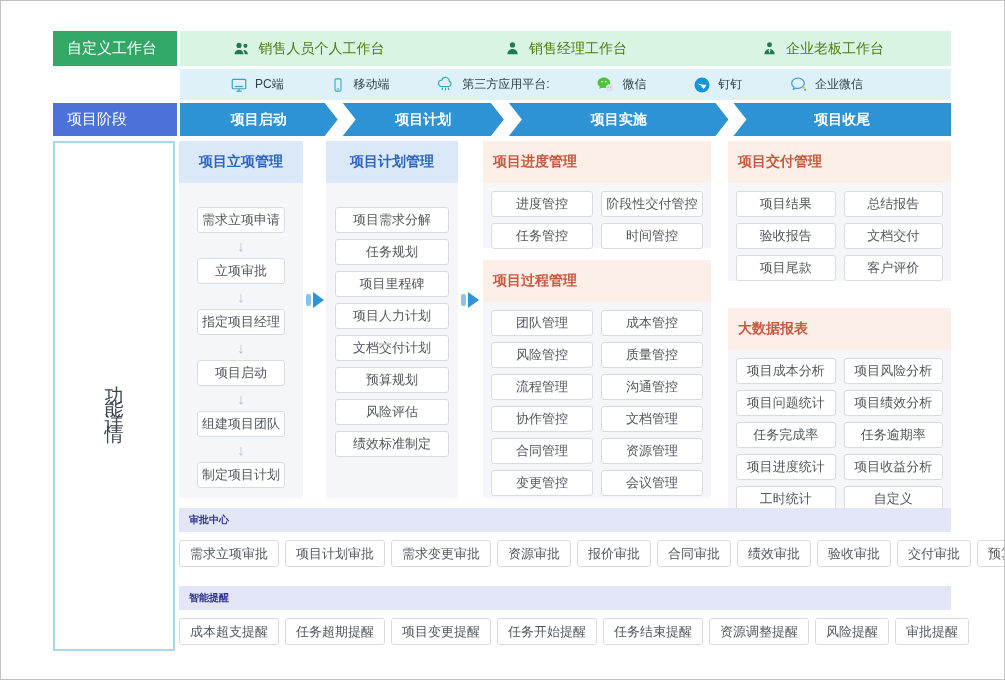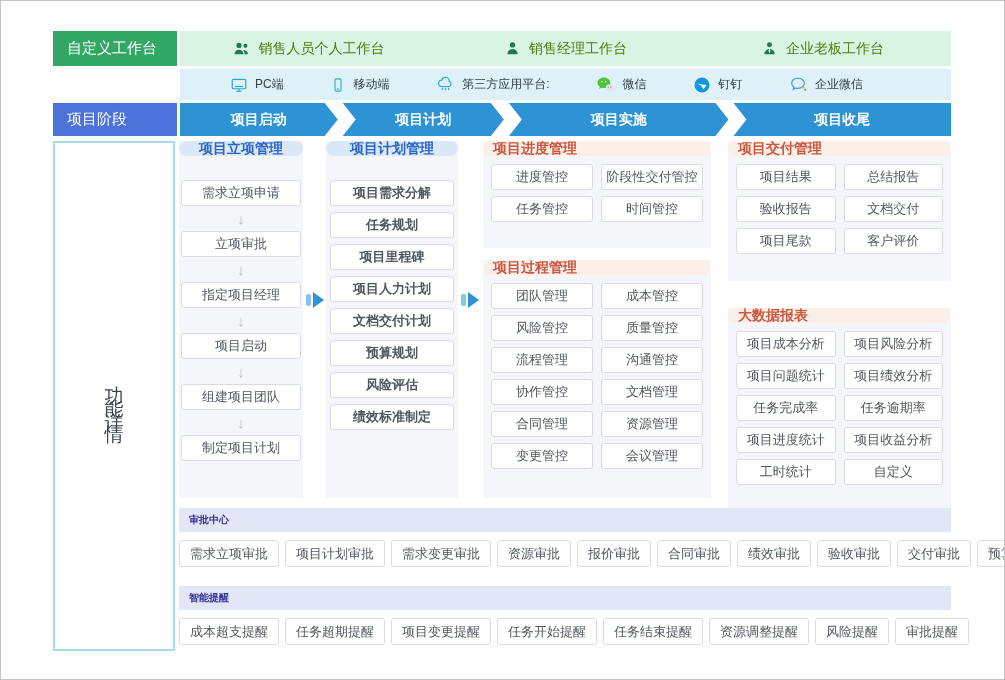--- a/index.html
+++ b/index.html
@@ -37,38 +37,38 @@
     position:absolute; left:52px; top:140px; width:122px; height:510px; box-sizing:border-box;
     border:2px solid #a7d9e6; background:#fff; display:flex; align-items:center; justify-content:center;
   }
   .sidebar span {
     writing-mode:vertical-lr; text-orientation:upright; letter-spacing:13px;
     font-size:19px; color:#3c4650;
   }
 
   
   .panel { position:absolute; background:#f4f6f9; box-sizing:border-box; }
-  .panel-head { height:15px; display:flex; align-items:center; font-size:14px; font-weight:bold;border-radius:11px; }
+  .panel-head { height:42px; display:flex; align-items:center; font-size:14px; font-weight:bold; }
   .head-blue { background:#dbe8f8; color:#2b66c4; justify-content:center; }
   .head-red  { background:#fcefe7; color:#cb5740; padding-left:10px; }
   .head-purple { background:#e3e6f6; color:#2f3396; padding-left:10px;
                  height:24px; display:flex; align-items:center; font-size:10px; font-weight:bold; }
 
   .btn {
     background:#fff; border:1px solid #d8dce2; border-radius:3px; color:#50575e;
     font-size:13px; height:26px; box-sizing:border-box; cursor:pointer;
     display:flex; align-items:center; justify-content:center; white-space:nowrap;
   }
   .flow { display:flex; flex-direction:column; align-items:center; padding-top:24px; }
-  .flow .btn { width:120px; }
+  .flow .btn { width:88px; }
   .down-arrow { height:25px; line-height:25px; color:#b8bfc9; font-size:15px; text-align:center; }
   .down-arrow::after { content:"↓"; }
 
   .vlist { display:flex; flex-direction:column; align-items:center; padding-top:24px; gap:6px; }
-  .vlist .btn { width:124px;font-weight:bold; }
+  .vlist .btn { width:114px; }
 
   .grid2 { display:grid; grid-template-columns:1fr 1fr; gap:6px 8px; padding:8px 8px 0 8px; }
 
   #col-initiation { left:178px; top:140px; width:124px; height:357px; }
   #col-planning   { left:325px; top:140px; width:132px; height:357px; }
   #sec-progress   { left:482px; top:140px; width:228px; height:107px; }
   #sec-process    { left:482px; top:259px; width:228px; height:238px; }
   #sec-delivery   { left:727px; top:140px; width:223px; height:140px; }
   #sec-bigdata    { left:727px; top:291px; width:223px; height:206px;margin-top:16px; }
 

